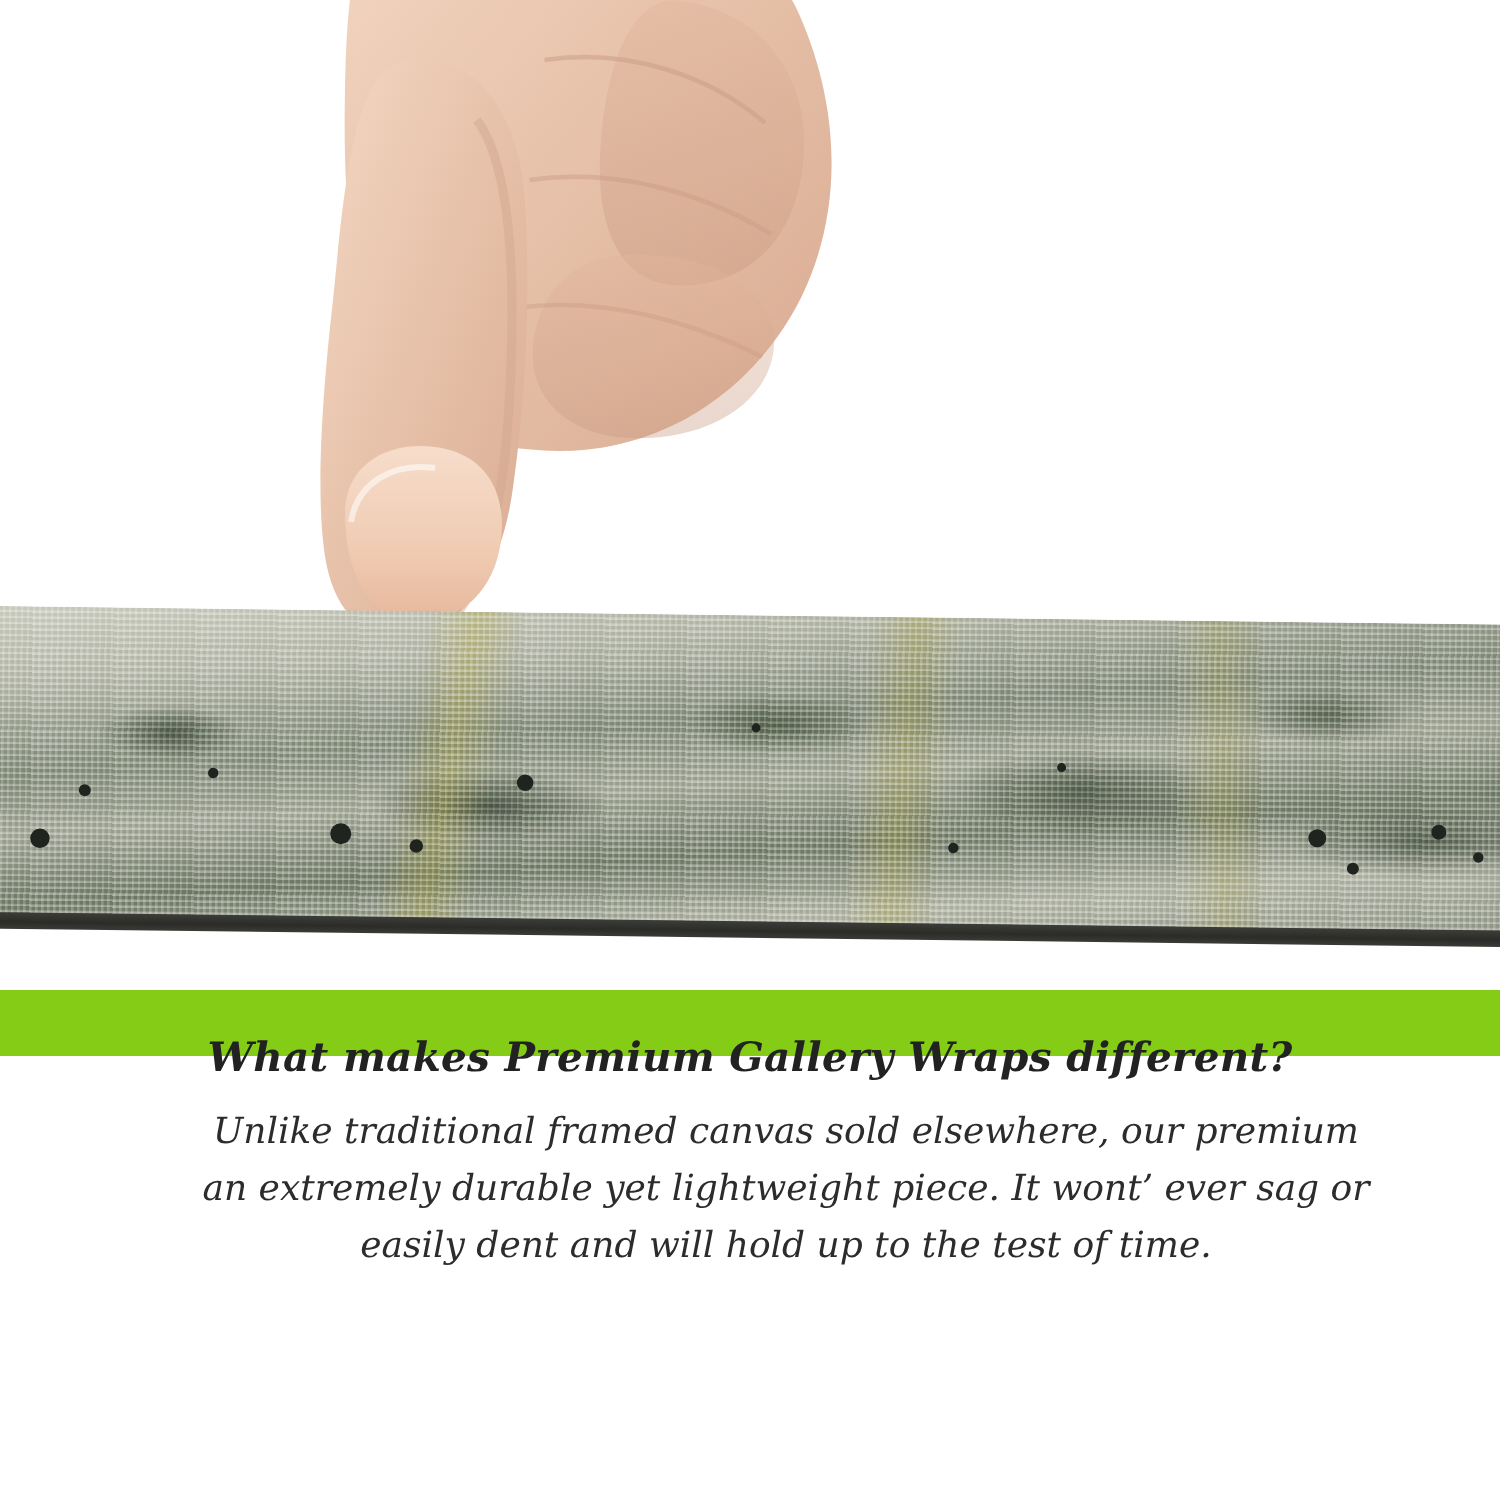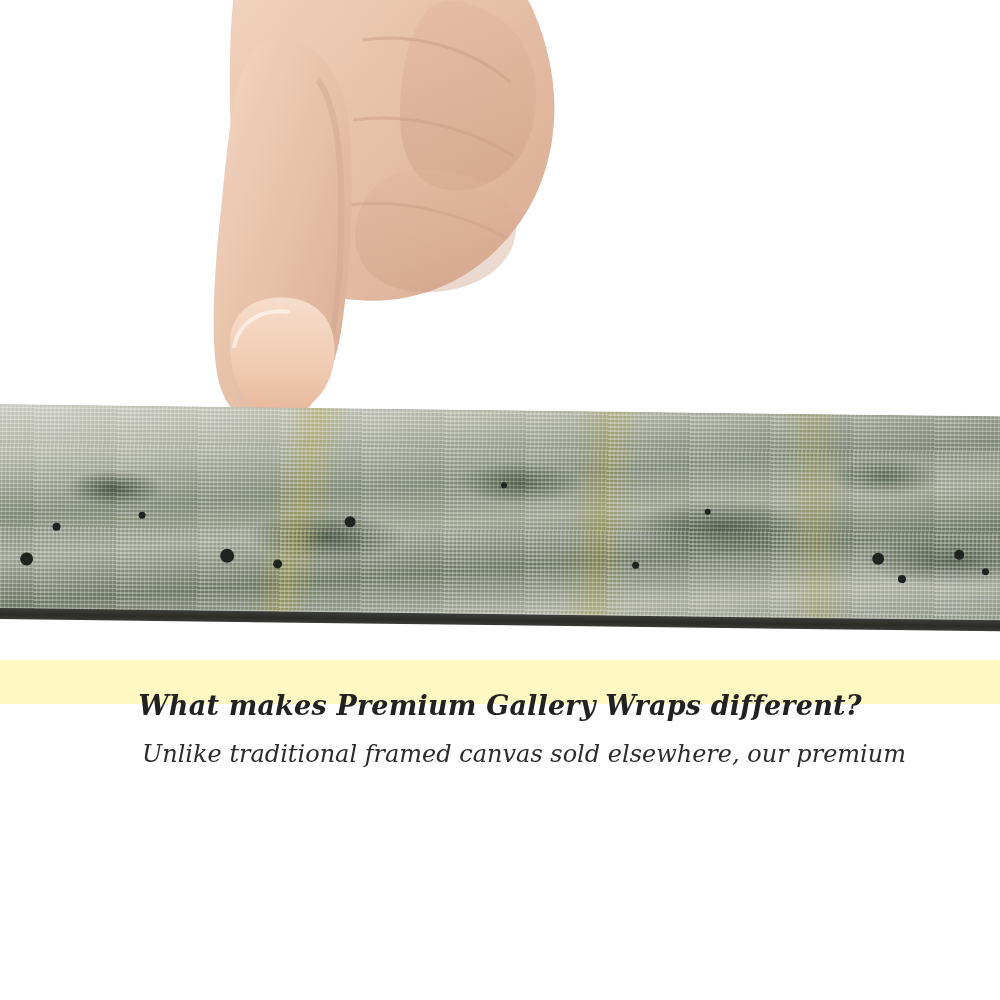--- a/index.html
+++ b/index.html
@@ -10,21 +10,21 @@
   body {
     width: 1000px;
     height: 1000px;
     overflow: hidden;
     font-family: "DejaVu Sans", sans-serif;
   }
   .page {
     position: relative;
     width: 1000px;
     height: 704px;
-    background: #fef9c3;
+    background: #84cc16;
   }
 
   
   .photo {
     position: absolute;
     left: 0;
     top: 0;
     width: 1000px;
     height: 660px;
     overflow: hidden;
@@ -217,15 +217,17 @@
       </div>
       <div class="wrap-edge"></div>
       <div class="wrap-shadow"></div>
     </div>
 
   </div>
 
   <div class="caption">
     <div class="caption-heading">What makes Premium Gallery Wraps different?</div>
     <div class="caption-line">Unlike traditional framed canvas sold elsewhere, our premium</div>
+    <div class="caption-line">an extremely durable yet lightweight piece. It wont’ ever sag or</div>
+    <div class="caption-line">easily dent and will hold up to the test of time.</div>
   </div>
 
 </div>
 
 </body></html>

